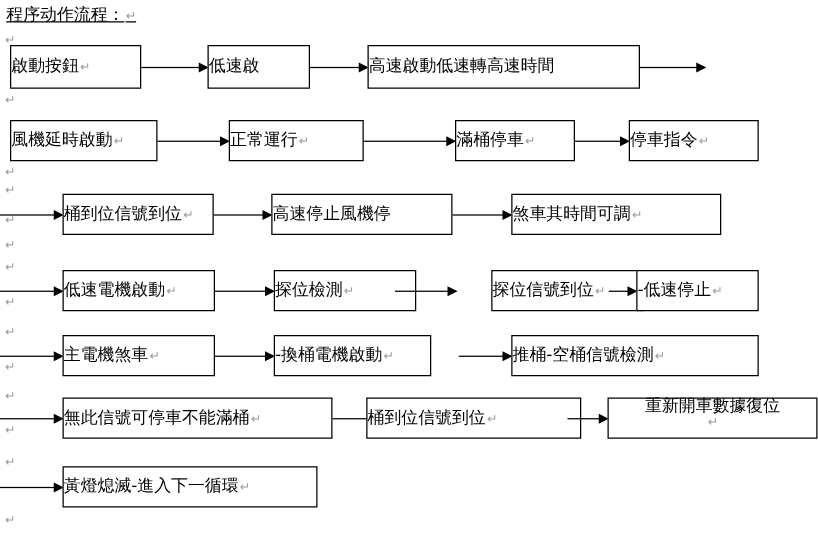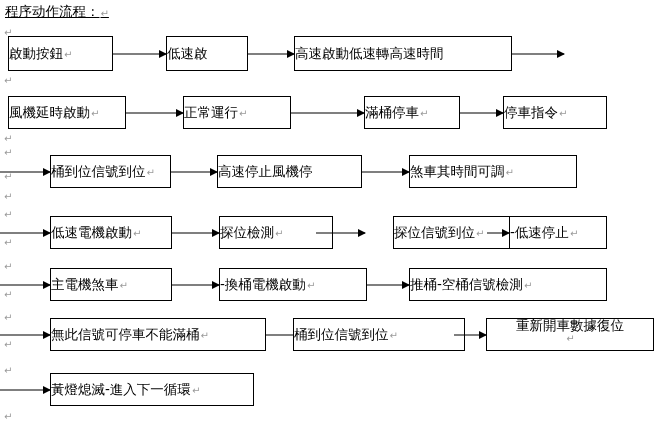--- a/index.html
+++ b/index.html
@@ -193,21 +193,21 @@
     <div class="head"></div>
   </div>
   <div class="node" style="left:50px;top:268px;width:122px;height:33px;">
     <span class="txt">主電機煞車</span>
       <span class="pilcrow">↵</span>
   </div>
   <div class="conn" style="left:172px;top:268px;width:47px;height:33px;">
     <div class="line"></div>
     <div class="head"></div>
   </div>
-  <div class="node" style="left:219px;top:268px;width:148px;height:33px;">
+  <div class="node" style="left:219px;top:268px;width:126px;height:33px;">
     <span class="txt">-換桶電機啟動</span>
       <span class="pilcrow">↵</span>
   </div>
   <div class="conn" style="left:367px;top:268px;width:42px;height:33px;">
     <div class="line"></div>
     <div class="head"></div>
   </div>
   <div class="node" style="left:409px;top:268px;width:198px;height:33px;">
     <span class="txt">推桶-空桶信號檢測</span>
       <span class="pilcrow">↵</span>

